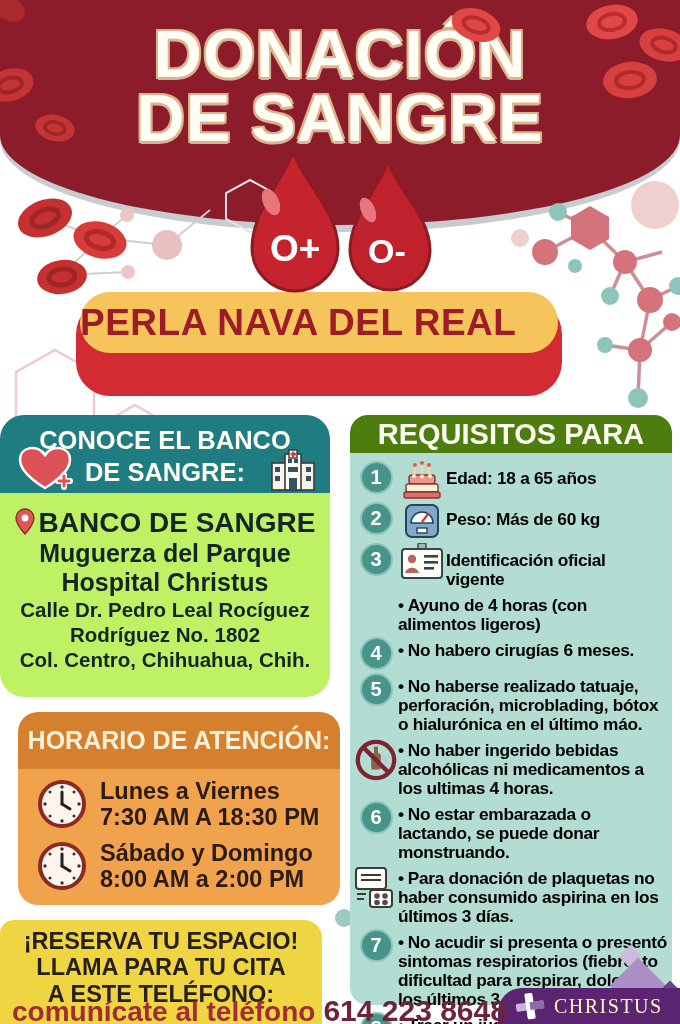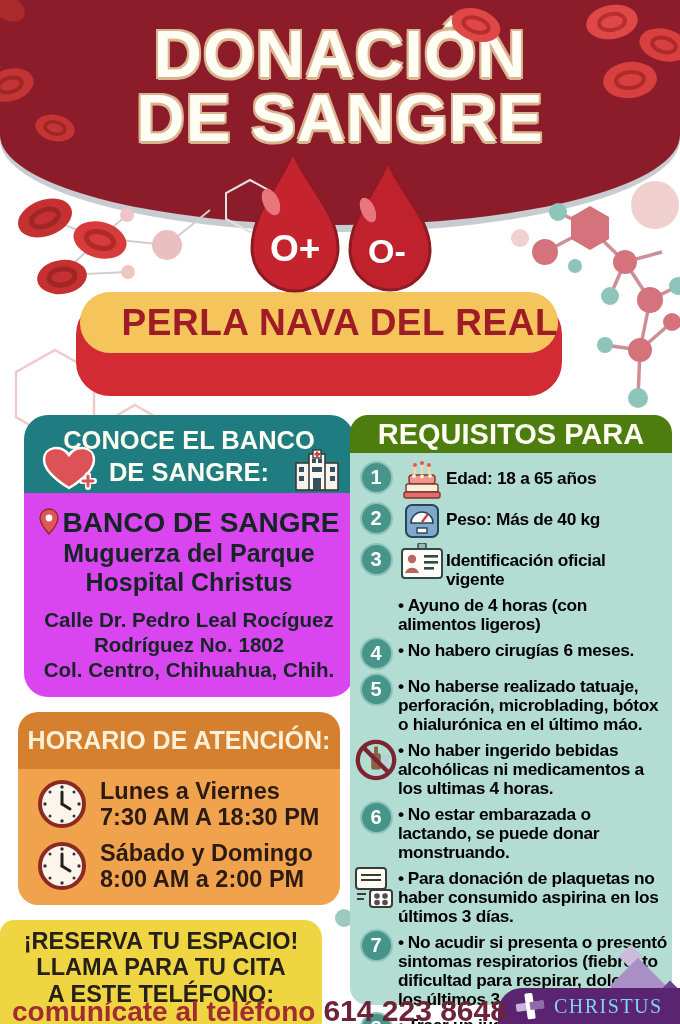--- a/index.html
+++ b/index.html
@@ -15,37 +15,37 @@
          text-shadow:2px 2px 0 #d9b48f,-2px -2px 0 #d9b48f,2px -2px 0 #d9b48f,-2px 2px 0 #d9b48f,0 3px 0 #d9b48f;}
   
   .drops{position:absolute;left:238px;top:150px;width:215px;height:162px;z-index:6;}
   .drop-label{position:absolute;color:#fff;font-weight:bold;z-index:7;}
   .lbl-op{left:33px;top:76px;font-size:36px;}
   .lbl-on{left:128px;top:82px;font-size:33px;}
   
   .banner-shadow{position:absolute;left:76px;top:300px;width:486px;height:96px;background:#d22b33;
                  border-radius:34px;z-index:4;}
   .banner-face{position:absolute;left:80px;top:292px;width:478px;height:61px;background:#f5c45a;
-               border-radius:30px;z-index:5;display:flex;align-items:center;justify-content:flex-end;}
+               border-radius:30px;z-index:5;display:flex;align-items:center;justify-content:flex-start;}
   .banner-face span{color:#9e1c27;font-weight:bold;font-size:37px;letter-spacing:.5px;}
   
   .bx{position:absolute;z-index:3;}
   .hd{color:#fdfdf2;font-weight:bold;text-align:center;}
   
-  .conoce{left:24px;top:415px;width:330px;height:282px;}
+  .conoce{left:0;top:415px;width:330px;height:282px;}
   .conoce .hd{position:absolute;top:0;left:0;width:100%;height:78px;background:#1f7c80;
               border-radius:24px 24px 0 0;font-size:25.5px;line-height:1.25;padding-top:10px;box-sizing:border-box;}
-  .conoce .bd{position:absolute;top:78px;left:0;width:100%;height:204px;background:#d946ef;
+  .conoce .bd{position:absolute;top:78px;left:0;width:100%;height:204px;background:#bef264;
               border-radius:0 0 24px 24px;text-align:center;color:#152525;}
   .heart{position:absolute;left:16px;top:28px;}
   .hosp{position:absolute;right:14px;top:34px;}
   .bank-name{margin-top:14px;font-size:28px;font-weight:bold;}
   .bank-name .pin{vertical-align:-3px;margin-right:4px;}
   .hospital-lines{font-size:25px;font-weight:bold;line-height:1.15;}
-  .addr{margin-top:10px;font-size:20.5px;font-weight:bold;line-height:1.22;}
+  .addr{font-size:20.5px;font-weight:bold;line-height:1.22;}
   
   .horario{left:18px;top:712px;width:322px;height:193px;}
   .horario .hd{position:absolute;top:0;left:0;width:100%;height:68px;background:#d5802e;
                border-radius:20px 20px 0 0;font-size:25px;line-height:57px;color:#fcf0d8;}
   .horario .bd{position:absolute;top:57px;left:0;width:100%;height:136px;background:#f0a24d;
                border-radius:0 0 20px 20px;}
   .sched{display:flex;align-items:center;gap:12px;padding:9px 0 0 18px;}
   .sched .tx{color:#2b1b12;font-weight:bold;font-size:23.5px;line-height:1.12;}
   
   .reserva{left:0;top:920px;width:322px;height:104px;background:#efd542;border-radius:14px 18px 0 0;
@@ -67,21 +67,21 @@
               color:#fff;font-weight:bold;font-size:20px;display:flex;align-items:center;justify-content:center;}
   .req-text{color:#000000;font-weight:bold;font-size:17.3px;line-height:1.1;letter-spacing:-.3px;padding-top:4px;}
   .req-text .bullet{margin-right:4px;}
   
   .spark{position:absolute;z-index:5;}
   .d1{left:622px;top:948px;width:17px;height:17px;background:#cbbcdc;transform:rotate(45deg);}
   .d2{left:618px;top:966px;width:40px;height:40px;background:#a98fc5;transform:rotate(45deg);}
   .d3{left:652px;top:988px;width:36px;height:36px;background:#6f4191;transform:rotate(45deg);}
   .christus{position:absolute;left:498px;top:988px;width:182px;height:36px;background:#5b2470;
             border-radius:24px 0 0 0;z-index:7;display:flex;align-items:center;}
-  .christus .brand{color:#7dd3fc;font-family:"Liberation Serif",serif;font-size:20px;letter-spacing:1.5px;margin-left:6px;}
+  .christus .brand{color:#fef9c3;font-family:"Liberation Serif",serif;font-size:20px;letter-spacing:1.5px;margin-left:6px;}
   .cross{margin-left:16px;}
   .decor{position:absolute;left:0;top:0;z-index:1;}
   .hcells{position:absolute;left:0;top:0;z-index:1;}
 </style>
 </head>
 <body>
 
 <div class="poster">
 
   <div class="header-under"></div>
@@ -346,21 +346,21 @@
             <div class="num-circle">2</div>
           </div>
           <div class="cell-icon">
             <svg width="38" height="38" viewBox="0 0 38 38">
               <rect x="3" y="3" width="32" height="32" rx="6" fill="#7fa8c9" stroke="#25455a" stroke-width="2"></rect>
               <path d="M8 21 A11 11 0 0 1 30 21 Z" fill="#ffffff" stroke="#25455a" stroke-width="1.6"></path>
               <line x1="19" y1="20" x2="25" y2="12" stroke="#c93b3b" stroke-width="2.2"></line>
               <rect x="14" y="26" width="10" height="5" fill="#ffffff" stroke="#25455a" stroke-width="1.4"></rect>
             </svg>
           </div>
-          <div class="req-text" style="padding-top: 8px;">Peso: Más de 40 kg</div>
+          <div class="req-text" style="padding-top: 8px;">Peso: Más de 60 kg</div>
         </div>
         <div class="req-row">
           <div class="cell-badge">
             <div class="num-circle">3</div>
           </div>
           <div class="cell-icon">
             <svg width="44" height="38" viewBox="0 0 44 38">
               <rect x="18" y="0" width="8" height="7" rx="2" fill="#9fb5ba" stroke="#32474a" stroke-width="1.4"></rect>
               <rect x="2" y="6" width="40" height="29" rx="3" fill="#fdfdf5" stroke="#32474a" stroke-width="2"></rect>
               <circle cx="12" cy="16" r="4.2" fill="#b5685e"></circle>

